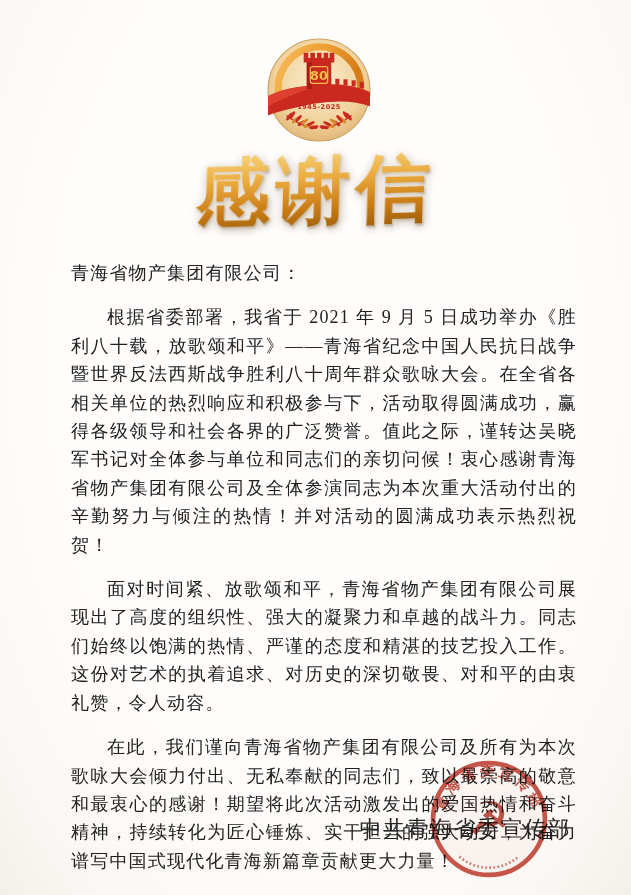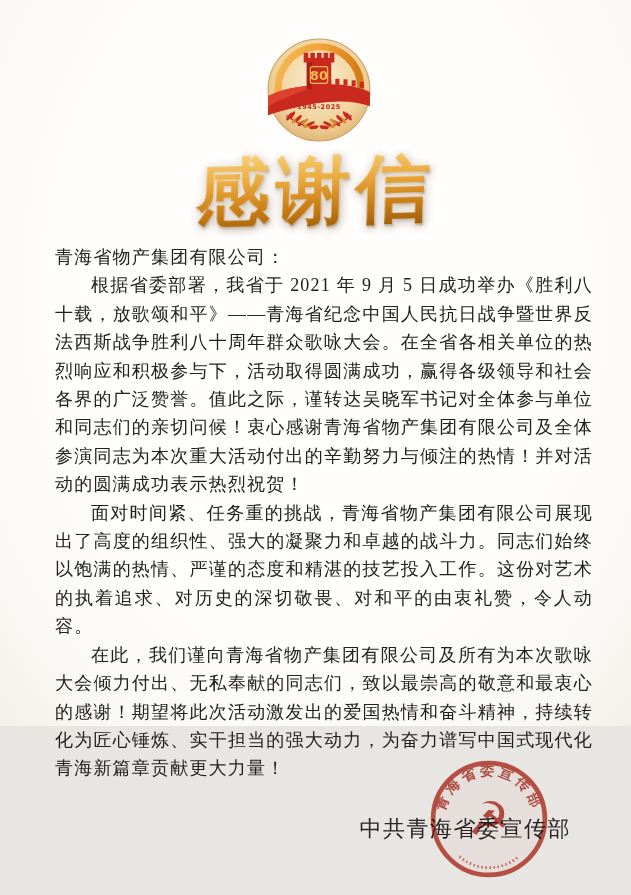--- a/index.html
+++ b/index.html
@@ -2,21 +2,21 @@
 <html><head>
 <meta charset="utf-8">
 <style>
   html,body{margin:0;padding:0;}
   body{
     width:631px;height:895px;overflow:hidden;
     background:#e8e6e2;
     font-family:"Liberation Serif","DejaVu Serif",serif;
   }
   .page{
-    position:relative;width:631px;height:726px;
+    position:relative;width:631px;height:895px;
     background:radial-gradient(ellipse at 50% 40%, #fffefd 55%, #faf8f4 85%, #f3f0ea 100%);
   }
   
   .emblem{
     position:absolute;left:266px;top:36px;width:106px;height:108px;
   }
   .emblem svg{width:100%;height:100%;}
   
   .title-wrap{
     position:absolute;left:0;top:146px;width:631px;text-align:center;
@@ -36,21 +36,21 @@
     filter:drop-shadow(0 0 5px rgba(255,255,255,.95))
            drop-shadow(1px 2px 1px rgba(90,50,0,.55));
   }
   
   .body-text{
     position:absolute;left:55px;top:243px;width:538px;
     font-size:18px;line-height:28.4px;color:#222120;
     text-align:justify;letter-spacing:1.2px;
     font-weight:500;
   }
-  .body-text p{margin:0;text-indent:2em;}
+  .body-text p{margin:16px;text-indent:2em;}
   .body-text p.salutation{text-indent:0;}
   
   .sign-block{
     position:absolute;top:815px;right:60px;
     text-align:center;color:#262524;
     font-size:22px;line-height:27px;letter-spacing:1.5px;
     font-weight:500;
   }
   
   .seal{
@@ -130,21 +130,21 @@
     </svg>
   </div>
 
   <div class="title-wrap">
     <span class="cal-title">感谢信</span>
   </div>
 
   <div class="body-text">
     <p class="salutation">青海省物产集团有限公司：</p>
     <p>根据省委部署，我省于 2021 年 9 月 5 日成功举办《胜利八十载，放歌颂和平》——青海省纪念中国人民抗日战争暨世界反法西斯战争胜利八十周年群众歌咏大会。在全省各相关单位的热烈响应和积极参与下，活动取得圆满成功，赢得各级领导和社会各界的广泛赞誉。值此之际，谨转达吴晓军书记对全体参与单位和同志们的亲切问候！衷心感谢青海省物产集团有限公司及全体参演同志为本次重大活动付出的辛勤努力与倾注的热情！并对活动的圆满成功表示热烈祝贺！</p>
-    <p>面对时间紧、任务重的挑战，青海省物产集团有限公司展现出了高度的组织性、强大的凝聚力和卓越的战斗力。同志们始终以饱满的热情、严谨的态度和精湛的技艺投入工作。这份对艺术的执着追求、对历史的深切敬畏、对和平的由衷礼赞，令人动容。</p>
+    <p>面对时间紧、放歌颂和平，青海省物产集团有限公司展现出了高度的组织性、强大的凝聚力和卓越的战斗力。同志们始终以饱满的热情、严谨的态度和精湛的技艺投入工作。这份对艺术的执着追求、对历史的深切敬畏、对和平的由衷礼赞，令人动容。</p>
     <p>在此，我们谨向青海省物产集团有限公司及所有为本次歌咏大会倾力付出、无私奉献的同志们，致以最崇高的敬意和最衷心的感谢！期望将此次活动激发出的爱国热情和奋斗精神，持续转化为匠心锤炼、实干担当的强大动力，为奋力谱写中国式现代化青海新篇章贡献更大力量！</p>
   </div>
 
   <div class="sign-block">
     <div>中共青海省委宣传部</div>
   </div>
 
   <div class="seal">
     <svg viewBox="0 0 122 122">
       <circle cx="61" cy="61" r="55" fill="rgba(208,72,56,0.05)" stroke="#bf3b2d" stroke-width="4.6"></circle>

